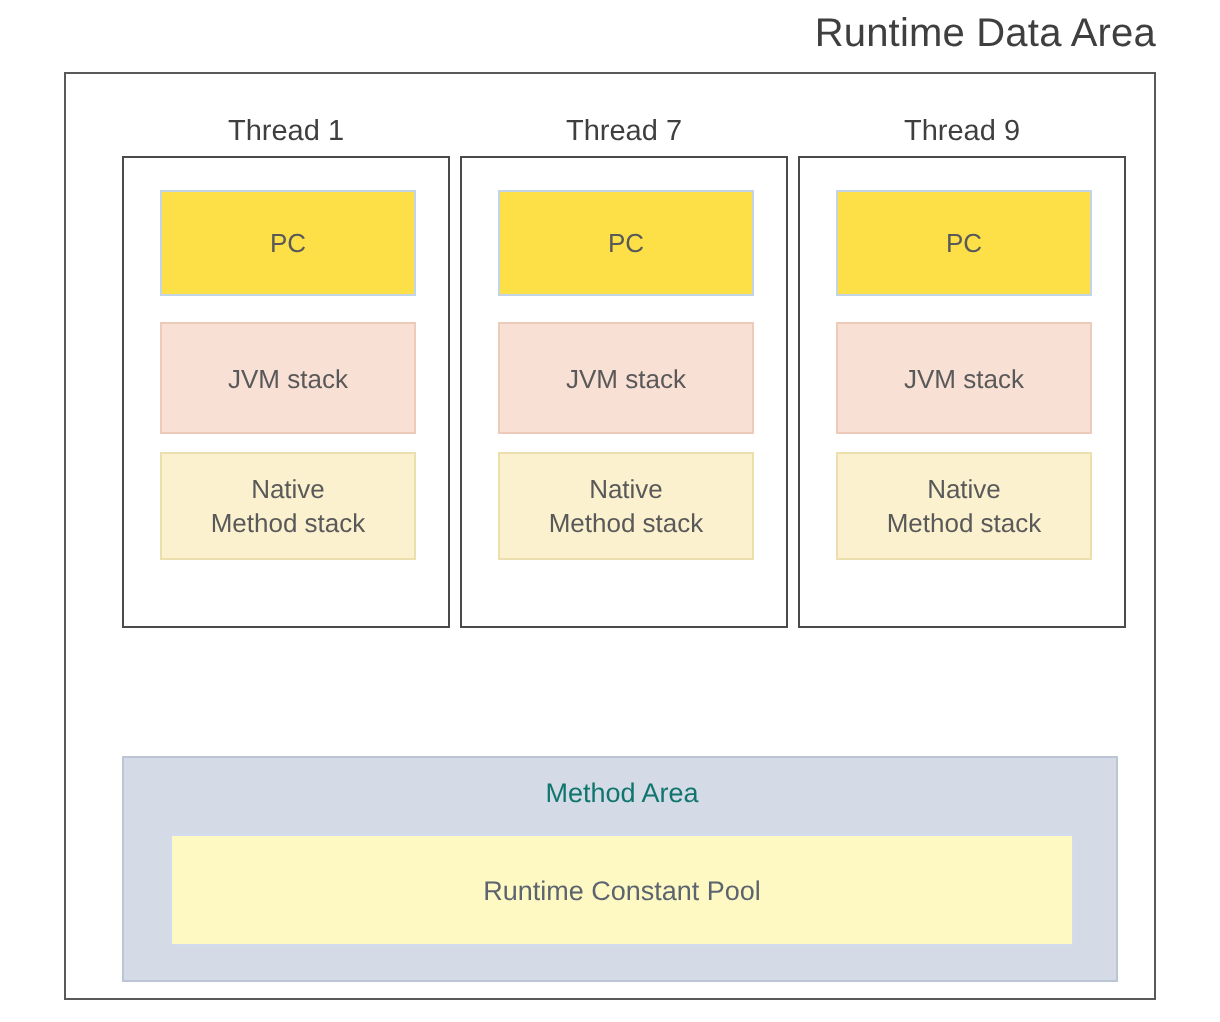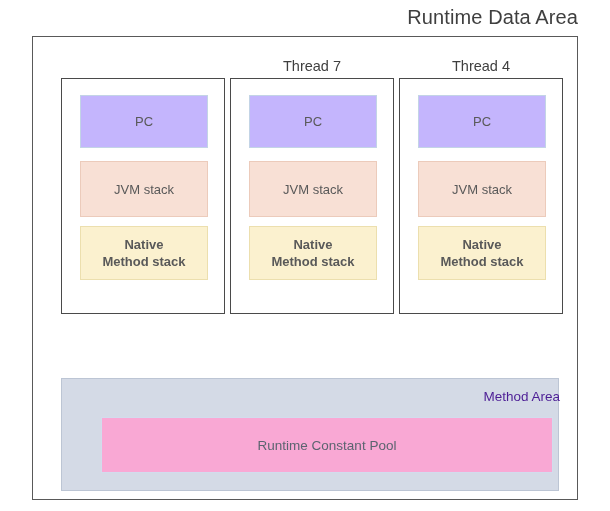--- a/index.html
+++ b/index.html
@@ -103,36 +103,36 @@
     justify-content: center;
     text-align: center;
     font-size: 13px;
     line-height: 17px;
     color: #595959;
   }
 
   .region.pc {
     top: 16px;
     height: 53px;
-    background: #c4b5fd;
+    background: #fde047;
     border-color: #c3d4e6;
   }
   .region.jvm {
     top: 82px;
     height: 56px;
     background: #f8e0d5;
     border-color: #eccbbb;
   }
   .region.native {
     top: 147px;
     height: 54px;
     background: #fbf1cf;
     border-color: #ecdfae;
   }
-  .region span { display: block; font-weight: bold; }
+  .region span { display: block; }
 
   
   .heap-box {
     position: absolute;
     left: 28px;
     top: 276px;
     width: 498px;
     height: 56px;
     background: #e4ecdc;
     border: 1px solid #cbd8c0;
@@ -153,32 +153,32 @@
     height: 113px;
     background: #d4dae6;
     border: 1px solid #bcc5d4;
     box-sizing: border-box;
   }
   .method-area-title {
     position: absolute;
     left: 0;
     top: 9px;
     width: 498px;
-    text-align: right;
+    text-align: center;
     font-size: 13.5px;
-    color: #4c1d95;
+    color: #0f766e;
     line-height: 18px;
   }
   .constant-pool-box {
     position: absolute;
-    left: 39px;
+    left: 23px;
     top: 38px;
     width: 452px;
     height: 56px;
-    background: #f9a8d4;
+    background: #fef9c3;
     border: 1px solid #d2dced;
     box-sizing: border-box;
     display: flex;
     align-items: center;
     justify-content: center;
     font-size: 13.5px;
     color: #5c6470;
   }
 </style>
 </head>
@@ -186,20 +186,21 @@
 
 <div id="diagram-root">
 
   <div class="diagram-title">Runtime Data Area</div>
 
   <div class="outer-frame">
 
     <div class="threads-row">
 
       <div class="thread-col c0">
+        <div class="thread-label">Thread 1</div>
         <div class="thread-box">
           <div class="region pc">PC</div>
           <div class="region jvm">JVM stack</div>
           <div class="region native">
             <div>
               <span>Native</span>
               <span>Method stack</span>
             </div>
           </div>
         </div>
@@ -213,21 +214,21 @@
           <div class="region native">
             <div>
               <span>Native</span>
               <span>Method stack</span>
             </div>
           </div>
         </div>
       </div>
 
       <div class="thread-col c2">
-        <div class="thread-label">Thread 4</div>
+        <div class="thread-label">Thread 9</div>
         <div class="thread-box">
           <div class="region pc">PC</div>
           <div class="region jvm">JVM stack</div>
           <div class="region native">
             <div>
               <span>Native</span>
               <span>Method stack</span>
             </div>
           </div>
         </div>

